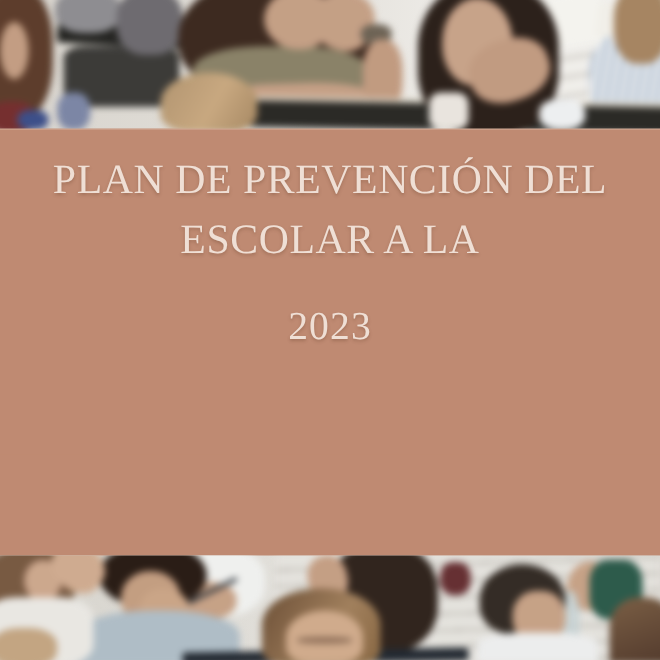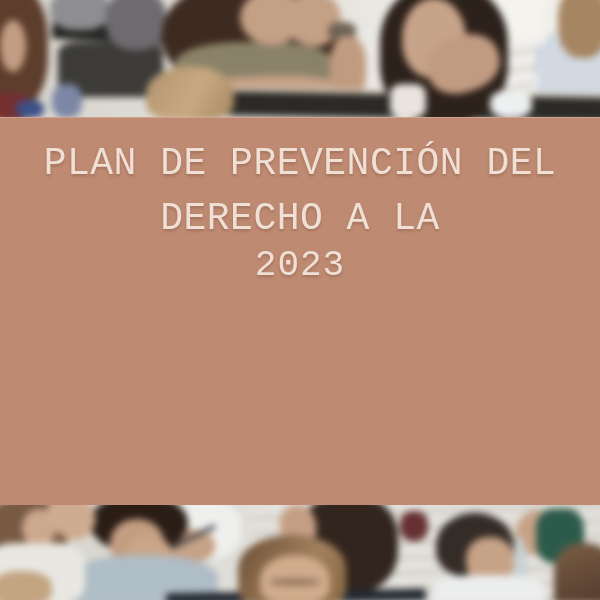--- a/index.html
+++ b/index.html
@@ -16,26 +16,26 @@
   .photo-top{top:0;height:117px;background:linear-gradient(95deg,#d8d4cd 0%,#e2dfd9 45%,#efede9 70%,#f3f2ef 100%);}
   .photo-bottom{top:505px;height:95px;background:linear-gradient(92deg,#d6d3cc 0%,#e4e2dd 55%,#dddad4 100%);}
   .art{position:absolute;inset:0;filter:blur(3.5px) saturate(.92);}
   .s{position:absolute;border-radius:42%;}
 
   
   .overlay{position:absolute;left:0;top:117px;width:600px;height:296px;
            background:var(--overlay-bg);
            border-top:1px solid rgba(255,240,230,.25);
            display:flex;flex-direction:column;align-items:center;
-           padding-top:18px;text-align:center;font-family:Liberation Mono, monospace;}
+           padding-top:18px;text-align:center;}
   .title{font-weight:normal;color:var(--title-color);
          font-size:38px;line-height:55px;letter-spacing:.5px;
          text-shadow:0 2px 3px rgba(92,55,38,.30);}
   .title span{display:block;}
-  .year{color:var(--title-color);
+  .year{margin-top:30px;color:var(--title-color);
         font-size:36px;line-height:40px;letter-spacing:1px;
         text-shadow:0 2px 3px rgba(92,55,38,.30);}
 </style>
 </head>
 <body>
 
 <div class="poster">
 
   <div class="photo photo-top">
     <div class="art">
@@ -68,21 +68,21 @@
       <div class="s" style="left:0;top:20px;width:26px;height:52px;border-radius:50%;background:#c69c80;"></div>
       <div class="s" style="left:-10px;top:92px;width:42px;height:30px;background:#7a2e2e;"></div>
       <div class="s" style="left:16px;top:100px;width:28px;height:18px;background:#3b4f8e;"></div>
       <div class="s" style="left:52px;top:84px;width:30px;height:34px;background:#7b86a8;"></div>
     </div>
   </div>
 
   <div class="overlay">
     <h1 class="title">
       <span>PLAN DE PREVENCIÓN DEL</span>
-      <span>DERECHO A LA</span>
+      <span>ESCOLAR A LA</span>
     </h1>
     <div class="year">2023</div>
   </div>
 
   <div class="photo photo-bottom">
     <div class="art">
       <div class="s" style="left:250px;top:0;width:350px;height:95px;border-radius:0;background:repeating-linear-gradient(178deg,#e6e4df 0 12px,#bdbab2 12px 15px);opacity:.7;"></div>
       <div class="s" style="left:146px;top:-8px;width:95px;height:64px;background:#eff0ee;"></div>
       <div class="s" style="left:160px;top:24px;width:55px;height:34px;border-radius:45%;background:#c9a183;"></div>
       <div class="s" style="left:168px;top:30px;width:50px;height:4px;border-radius:2px;background:#3a3f45;transform:rotate(-26deg);"></div>

